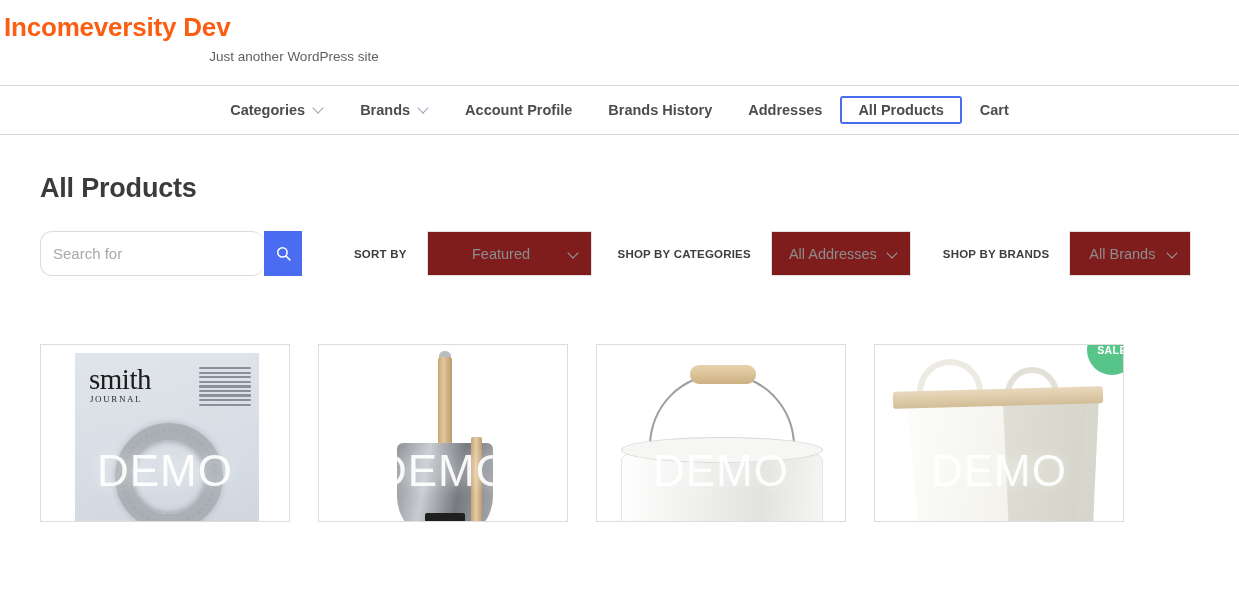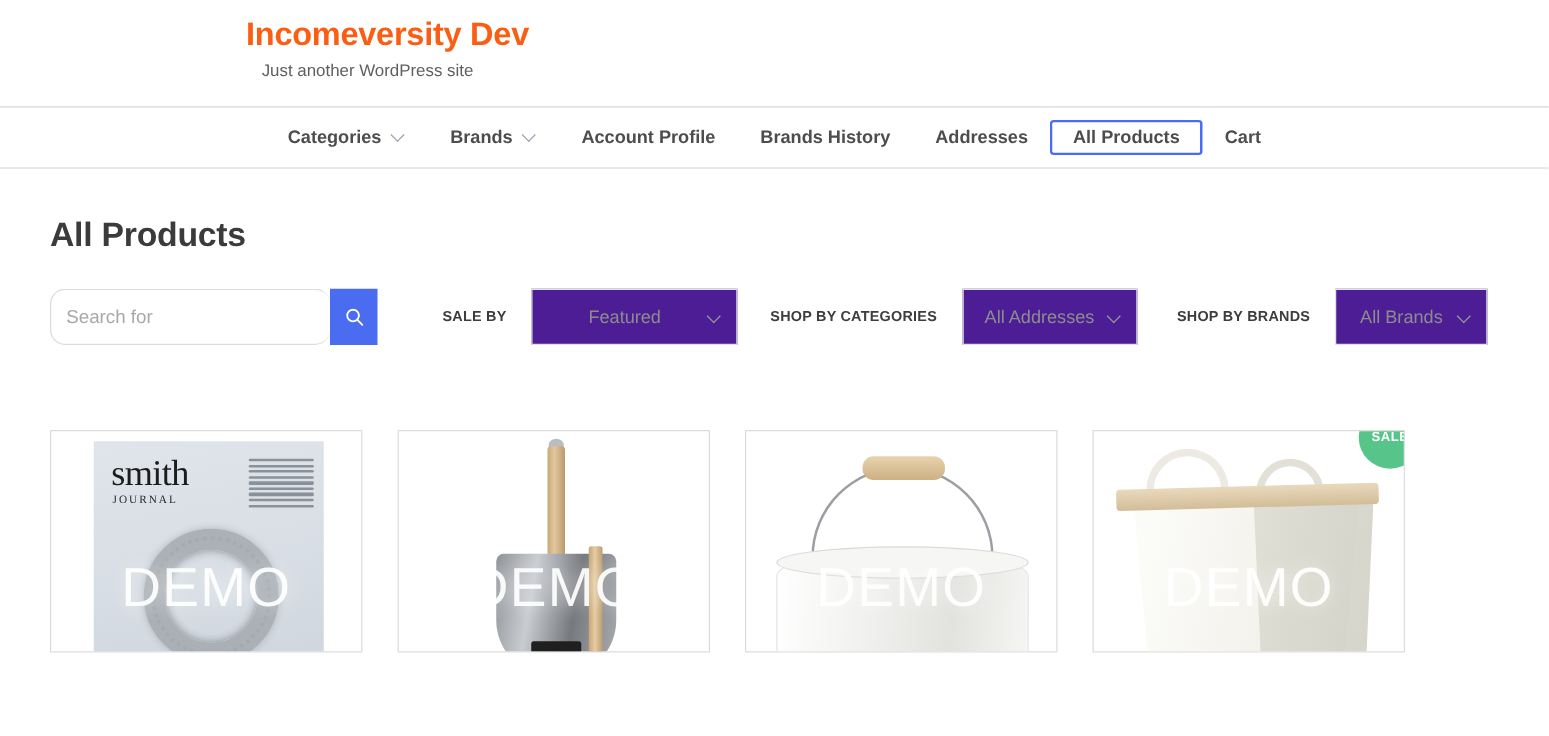--- a/index.html
+++ b/index.html
@@ -16,23 +16,22 @@
   
   .site-header {
     width: 100%;
     height: 86px;
     background: #ffffff;
     border-bottom: 1px solid #d6d6d6;
     position: relative;
   }
   .site-title {
     position: absolute;
-    left: 16px; right: 0;
+    left: 4px; right: 0;
     top: 12px;
-    text-align: center;
     width: 588px;
     font-size: 26px;
     font-weight: bold;
     color: #fb5e12;
     letter-spacing: -0.2px;
     line-height: 1.2;
   }
   .site-tagline {
     position: absolute;
     left: 0;
@@ -164,21 +163,21 @@
     flex: 0 0 auto;
   }
   .select-wrap.sort   { width: 165px; }
   .select-wrap.cats   { width: 140px; }
   .select-wrap.brands { width: 122px; }
 
   .select-box {
     width: 100%;
     height: 45px;
     border: 1px solid #e2e2e2;
-    background: #4c1d95;
+    background: #7f1d1d;
     font-size: 14.5px;
     color: #8d8d8d;
     font-family: "Liberation Sans", sans-serif;
     display: flex;
     align-items: center;
     justify-content: center;
     padding: 0 26px 0 10px;
     cursor: pointer;
     overflow: hidden;
     white-space: nowrap;
@@ -479,21 +478,21 @@
     <div class="search-group">
       <input class="search-input" type="text" placeholder="Search for" style="">
       <button class="search-button">
         <svg width="17" height="17" viewBox="0 0 24 24" fill="none">
           <circle cx="10.5" cy="10.5" r="6.6" stroke="#ffffff" stroke-width="2.1"></circle>
           <line x1="15.4" y1="15.4" x2="21" y2="21" stroke="#ffffff" stroke-width="2.1" stroke-linecap="round"></line>
         </svg>
       </button>
     </div>
 
-    <span class="toolbar-label sortby-label">SALE BY</span>
+    <span class="toolbar-label sortby-label">SORT BY</span>
     <div class="select-wrap sort">
       <div class="select-box">Featured</div>
       <span class="select-arrow"></span>
     </div>
 
     <span class="toolbar-label cats-label">SHOP BY CATEGORIES</span>
     <div class="select-wrap cats">
       <div class="select-box">All Addresses</div>
       <span class="select-arrow"></span>
     </div>

